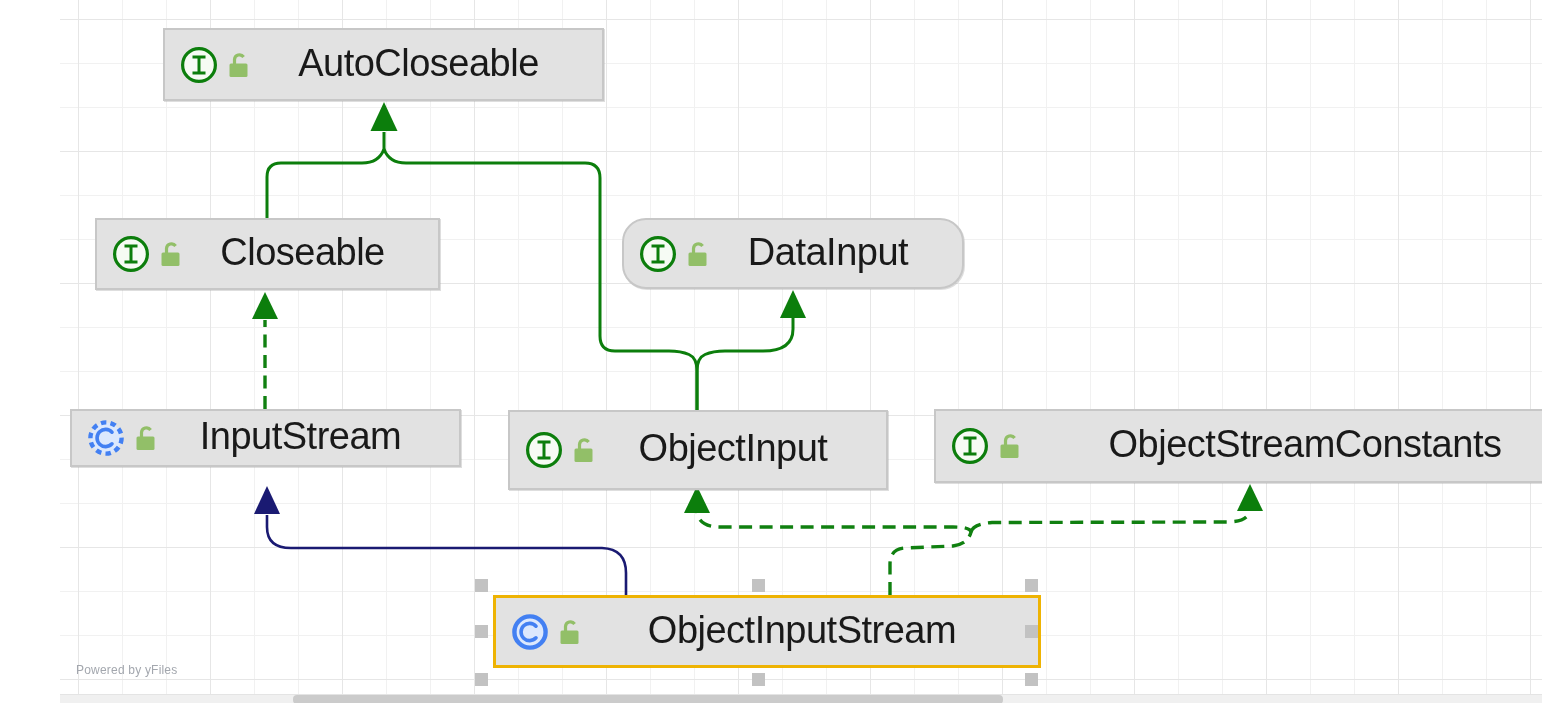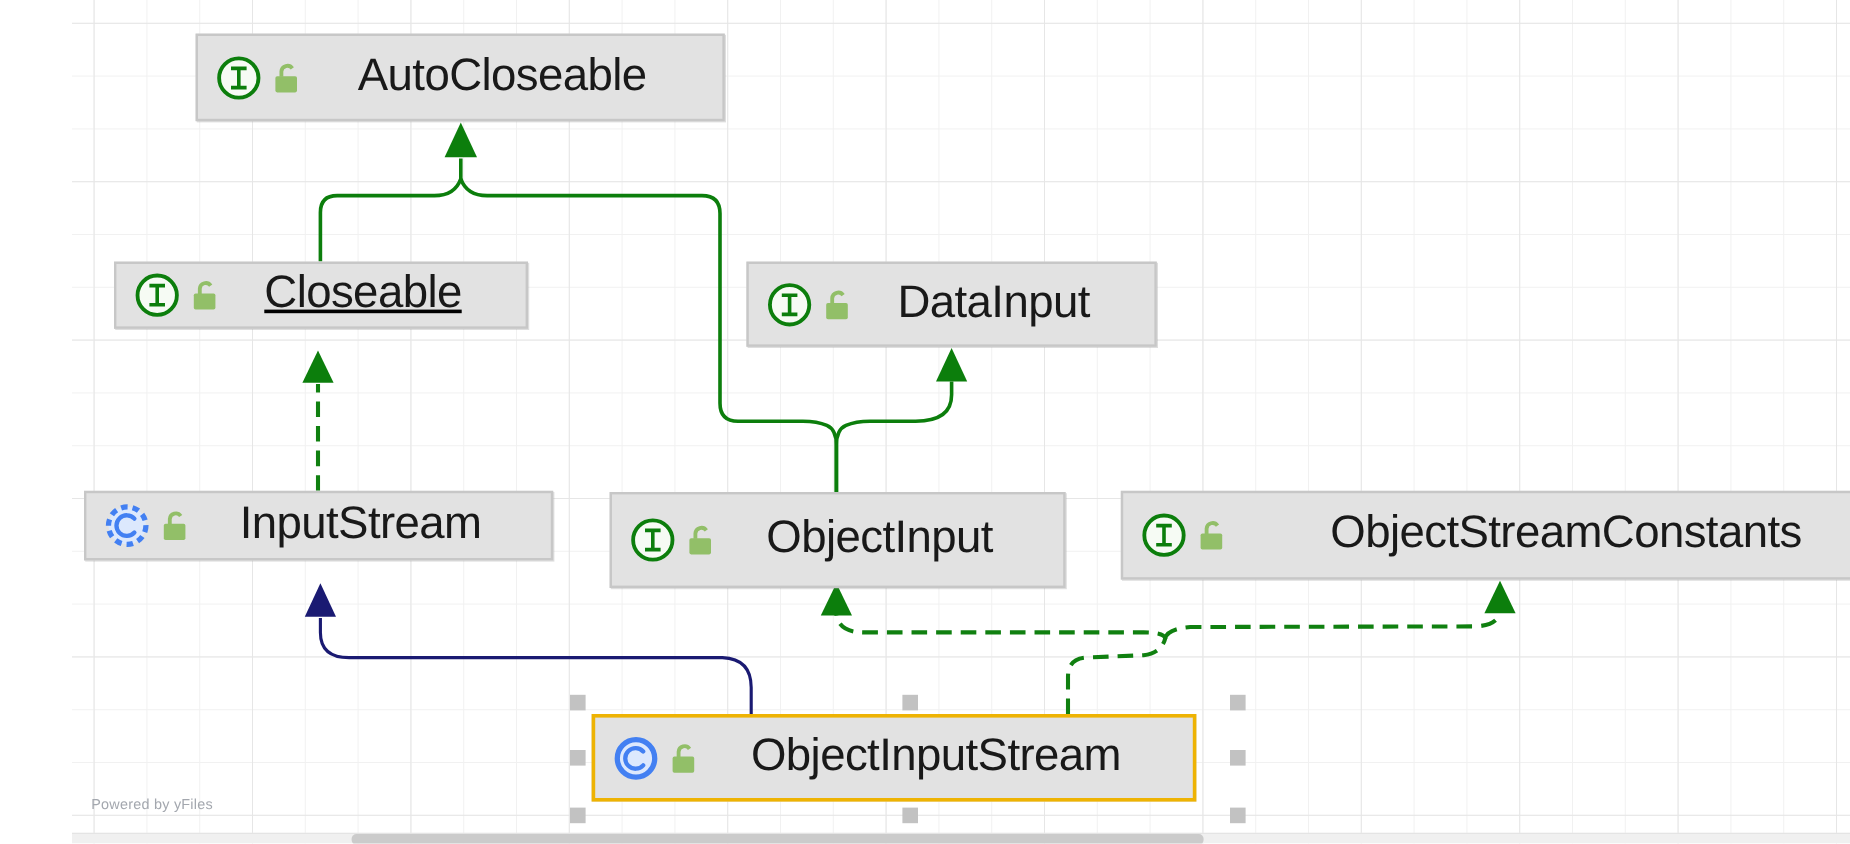--- a/index.html
+++ b/index.html
@@ -100,36 +100,36 @@
           </svg>
         </span>
         <span class="icon lock">
           <svg width="25" height="30" viewBox="0 0 25 30">
             <path d="M8.5 14 V9.5 A5 5 0 0 1 17.6 7" stroke="#92bf68" stroke-width="3.2" fill="none"></path>
             <rect x="3.5" y="13.5" width="18" height="13.5" rx="1.5" fill="#92bf68"></rect>
           </svg>
         </span>
         <span class="label">AutoCloseable</span>
       </div>
-      <div class="node" style="left: 35px; top: 218px; width: 345px; height: 56px; text-decoration: underline;">
+      <div class="node" style="left: 35px; top: 218px; width: 345px; height: 72px;">
         <span class="icon">
           <svg width="40" height="40" viewBox="0 0 40 40">
             <circle cx="20" cy="20" r="16.4" fill="#f6fbf4" stroke="#0c7e0c" stroke-width="3.2"></circle>
             <path d="M13.5 12 H26.5 M13.5 28 H26.5 M20 12 V28" stroke="#0c7e0c" stroke-width="3" fill="none"></path>
           </svg>
         </span>
         <span class="icon lock">
           <svg width="25" height="30" viewBox="0 0 25 30">
             <path d="M8.5 14 V9.5 A5 5 0 0 1 17.6 7" stroke="#92bf68" stroke-width="3.2" fill="none"></path>
             <rect x="3.5" y="13.5" width="18" height="13.5" rx="1.5" fill="#92bf68"></rect>
           </svg>
         </span>
         <span class="label">Closeable</span>
       </div>
-      <div class="node" style="left: 562px; top: 218px; width: 342px; height: 71px;">
+      <div class="node" style="left: 562px; top: 218px; width: 342px; height: 71px; border-radius: 24px;">
         <span class="icon">
           <svg width="40" height="40" viewBox="0 0 40 40">
             <circle cx="20" cy="20" r="16.4" fill="#f6fbf4" stroke="#0c7e0c" stroke-width="3.2"></circle>
             <path d="M13.5 12 H26.5 M13.5 28 H26.5 M20 12 V28" stroke="#0c7e0c" stroke-width="3" fill="none"></path>
           </svg>
         </span>
         <span class="icon lock">
           <svg width="25" height="30" viewBox="0 0 25 30">
             <path d="M8.5 14 V9.5 A5 5 0 0 1 17.6 7" stroke="#92bf68" stroke-width="3.2" fill="none"></path>
             <rect x="3.5" y="13.5" width="18" height="13.5" rx="1.5" fill="#92bf68"></rect>
@@ -175,21 +175,21 @@
           </svg>
         </span>
         <span class="icon lock">
           <svg width="25" height="30" viewBox="0 0 25 30">
             <path d="M8.5 14 V9.5 A5 5 0 0 1 17.6 7" stroke="#92bf68" stroke-width="3.2" fill="none"></path>
             <rect x="3.5" y="13.5" width="18" height="13.5" rx="1.5" fill="#92bf68"></rect>
           </svg>
         </span>
         <span class="label">ObjectStreamConstants</span>
       </div>
-      <div class="node selected" style="left: 433px; top: 595px; width: 504px; height: 73px;">
+      <div class="node selected" style="left: 433px; top: 595px; width: 548px; height: 73px;">
         <span class="icon">
           <svg width="40" height="40" viewBox="0 0 40 40">
             <circle cx="20" cy="20" r="15.6" fill="#dce8fd" stroke="#4380f2" stroke-width="4.4"></circle>
             <path d="M26 14.2 A8.6 8.6 0 1 0 26 25.8" stroke="#4380f2" stroke-width="3.6" fill="none" stroke-linecap="round"></path>
           </svg>
         </span>
         <span class="icon lock">
           <svg width="25" height="30" viewBox="0 0 25 30">
             <path d="M8.5 14 V9.5 A5 5 0 0 1 17.6 7" stroke="#92bf68" stroke-width="3.2" fill="none"></path>
             <rect x="3.5" y="13.5" width="18" height="13.5" rx="1.5" fill="#92bf68"></rect>

